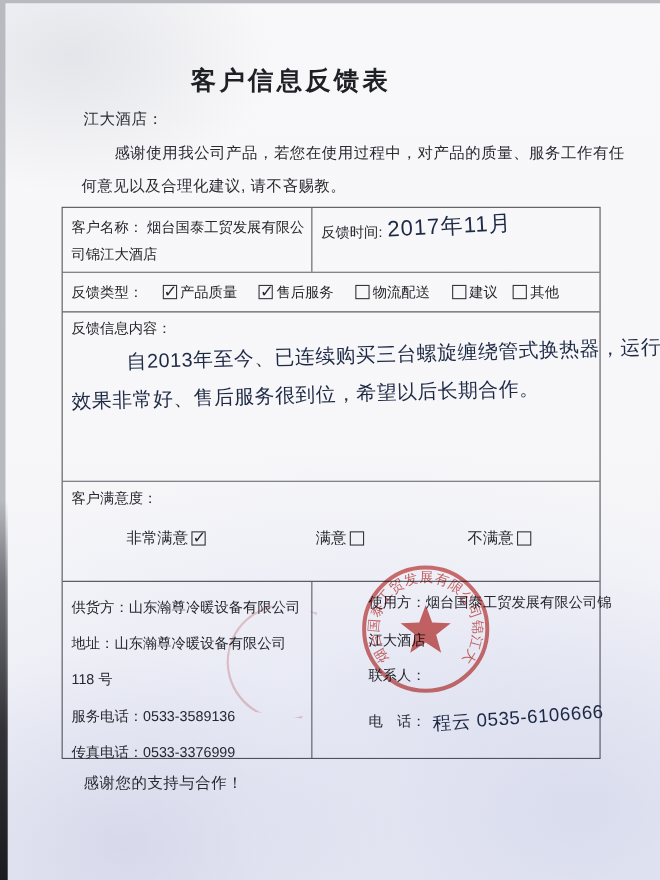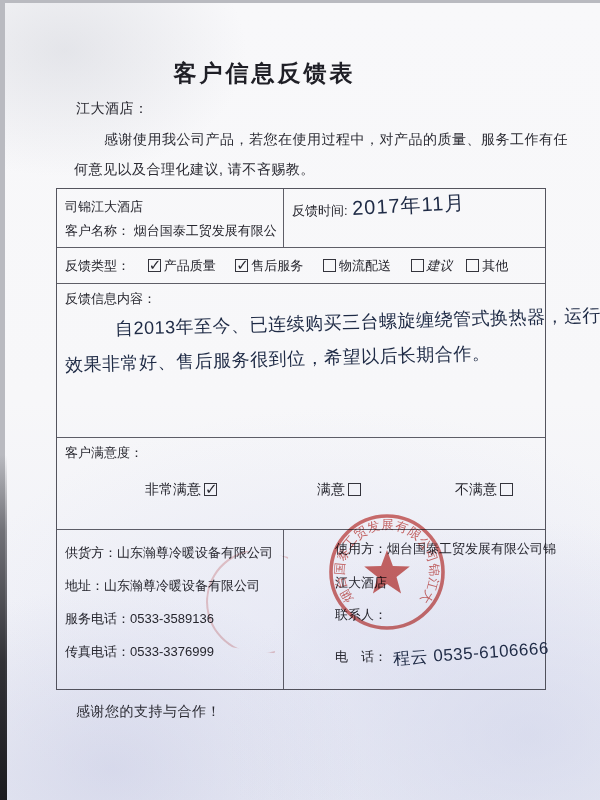--- a/index.html
+++ b/index.html
@@ -65,21 +65,21 @@
     background:transparent;
   }
   .cb-pre { margin-right:3px; }
   .cb-post { margin-left:3px; }
   .cb.checked::after {
     content:"\2713"; position:absolute; left:0px; top:-4px;
     font-size:15px; font-weight:bold; color:#26262e;
   }
   .type-item { margin-right:16px; white-space:nowrap; }
   .type-row { padding:9px 8px; white-space:nowrap; }
-  .sat-opt { position:absolute; top:43px; font-size:14px; white-space:nowrap;margin-left:30px; }
+  .sat-opt { position:absolute; top:43px; font-size:14px; white-space:nowrap; }
   .b-lines div { line-height:33px; white-space:nowrap; }
   .u-line { position:absolute; left:9px; white-space:nowrap;margin-left:42px; }
   
   .seal { left:312px; top:500px; width:150px; height:150px; z-index:8; mix-blend-mode:multiply; opacity:.88; }
   .seal-ghost {
     left:206px; top:549px; width:108px; height:106px; border-radius:50%;
     border:2.5px solid rgba(195,72,72,.28);
     clip-path:inset(4% 30% 4% 0);
     transform:rotate(8deg);
     z-index:7; mix-blend-mode:multiply;
@@ -95,38 +95,38 @@
 
   <div class="abs title">客户信息反馈表</div>
   <div class="abs bodytext" style="left:76px; top:100px;">江大酒店：</div>
   <div class="abs bodytext" style="left:104px; top:131px;">感谢使用我公司产品，若您在使用过程中，对产品的质量、服务工作有任</div>
   <div class="abs bodytext" style="left:74px; top:161px;">何意见以及合理化建议, 请不吝赐教。</div>
 
   <div class="abs ftable">
 
     <div class="frow r1">
       <div class="cell-l pad lh24">
-        <div class="nowrap">司锦江大酒店</div>
         <div class="nowrap">
           <span>客户名称：</span>
           <span>烟台国泰工贸发展有限公</span>
         </div>
+        <div class="nowrap">司锦江大酒店</div>
       </div>
       <div class="cell-r pad">
         <span>反馈时间:</span><span class="hw hw-date ink">2017年11月</span>
       </div>
     </div>
 
     <div class="frow r2">
       <div class="type-row">
         <span style="margin-right:14px;">反馈类型：</span>
         <span class="type-item"><span class="cb cb-pre checked"></span><span>产品质量</span></span>
         <span class="type-item"><span class="cb cb-pre checked"></span><span>售后服务</span></span>
         <span class="type-item"><span class="cb cb-pre"></span><span>物流配送</span></span>
-        <span class="type-item" style="margin-right:10px;font-style:italic;"><span class="cb cb-pre"></span><span>建议</span></span>
+        <span class="type-item" style="margin-right:10px;"><span class="cb cb-pre"></span><span>建议</span></span>
         <span class="type-item" style="margin-right:0;"><span class="cb cb-pre"></span><span>其他</span></span>
       </div>
     </div>
 
     <div class="frow r3">
       <div class="pad" style="width:100%; position:relative;">
         <div>反馈信息内容：</div>
         <div class="hw-line hw ink" style="left:58px; top:26px;">自2013年至今、已连续购买三台螺旋缠绕管式换热器，运行</div>
         <div class="hw-line hw ink" style="left:8px; top:63px;">效果非常好、售后服务很到位，希望以后长期合作。</div>
       </div>
@@ -138,20 +138,21 @@
         <span class="sat-opt" style="left:58px;"><span>非常满意</span><span class="cb cb-post checked"></span></span>
         <span class="sat-opt" style="left:230px;"><span>满意</span><span class="cb cb-post"></span></span>
         <span class="sat-opt" style="left:368px;"><span>不满意</span><span class="cb cb-post"></span></span>
       </div>
     </div>
 
     <div class="frow r5">
       <div class="cell-l pad b-lines">
         <div>供货方：山东瀚尊冷暖设备有限公司</div>
         <div>地址：山东瀚尊冷暖设备有限公司</div>
+        <div>118 号</div>
         <div>服务电话：0533-3589136</div>
         <div>传真电话：0533-3376999</div>
       </div>
       <div class="cell-r" style="position:relative;">
         <div class="u-line" style="top:10px;">使用方：烟台国泰工贸发展有限公司锦</div>
         <div class="u-line" style="top:44px;">江大酒店</div>
         <div class="u-line" style="top:76px;">联系人：</div>
         <div class="u-line" style="top:114px;">
           <span>电　话：</span><span class="hw hw-phone ink">程云 0535-6106666</span>
         </div>

